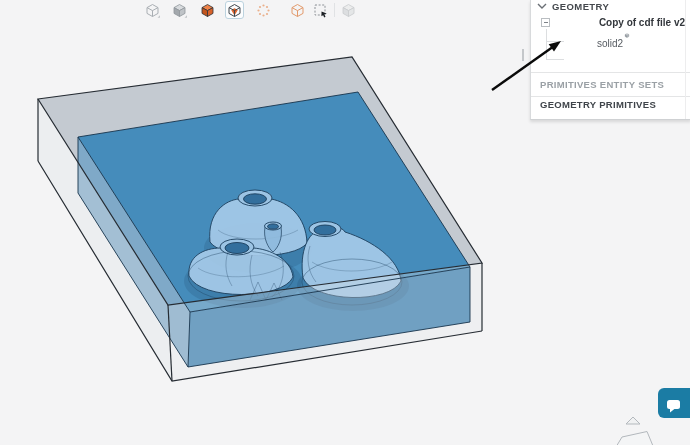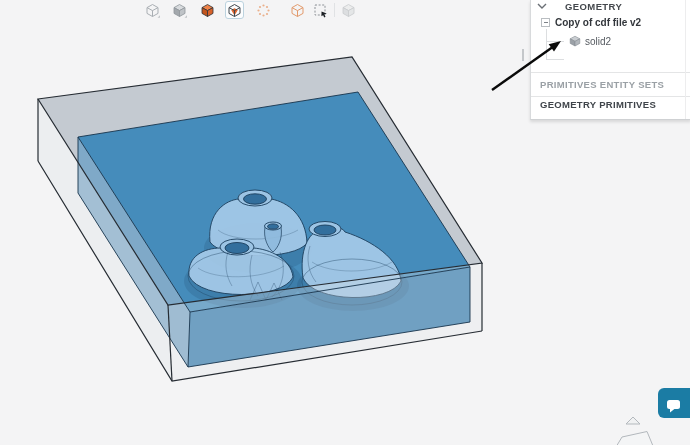--- a/index.html
+++ b/index.html
@@ -19,28 +19,28 @@
     border-radius:3px;background:#fcfdfe;box-sizing:border-box;cursor:pointer;}
   .sel-box svg{margin:1px 0 0 1px;}
   .tb-divider{position:absolute;top:2px;width:1px;height:14px;background:#e0e2e4;}
   
   .panel{position:absolute;left:530px;top:0;width:160px;height:119px;z-index:10;
     background:#ffffff;border-left:1px solid #d8dadc;border-bottom:1px solid #cfd1d3;
     box-shadow:0 2px 3px rgba(0,0,0,0.12);}
   .panel::after{content:"";position:absolute;right:5px;top:0;bottom:0;width:1px;background:#ededee;}
   .prow{position:absolute;left:0;right:6px;display:flex;align-items:center;white-space:nowrap;}
   .row-geometry{top:0;height:13px;}
-  .row-geometry .lbl{font-size:9.5px;font-weight:bold;letter-spacing:.4px;color:#44484d;margin-left:18px;}
+  .row-geometry .lbl{font-size:9.5px;font-weight:bold;letter-spacing:.4px;color:#44484d;margin-left:5px;}
   .chev{margin-left:6px;display:block;}
-  .row-root{top:15px;height:15px;}
+  .row-root{top:15px;height:15px;justify-content:space-between;}
   .row-root .lbl{font-size:10px;font-weight:bold;color:#33373c;margin-left:5px;}
   .minus-box{width:9px;height:9px;margin-left:10px;border:1px solid #b9bdc1;background:#fff;
     box-sizing:border-box;position:relative;cursor:pointer;}
   .minus-box::before{content:"";position:absolute;left:1.5px;top:3px;width:4px;height:1px;background:#7d8288;}
-  .row-child{height:16px;}
+  .row-child{height:16px;flex-direction:column;}
   .row-solid2{top:33px;}
   .row-flow{top:51px;}
   .row-child .cubeicon{margin-left:38px;}
   .row-child .lbl{font-size:10px;color:#565b61;margin-left:4px;}
   .tree-vline{position:absolute;left:15px;top:29px;width:1px;height:31px;background:#dcdee0;}
   .tree-stub{position:absolute;left:16px;width:17px;height:1px;background:#dcdee0;}
   .stub1{top:41px;} .stub2{top:59px;}
   .pdivider{position:absolute;left:0;right:0;height:1px;background:#e4e5e6;}
   .div1{top:72px;} .div2{top:96px;}
   .row-topo{top:73px;height:23px;}

